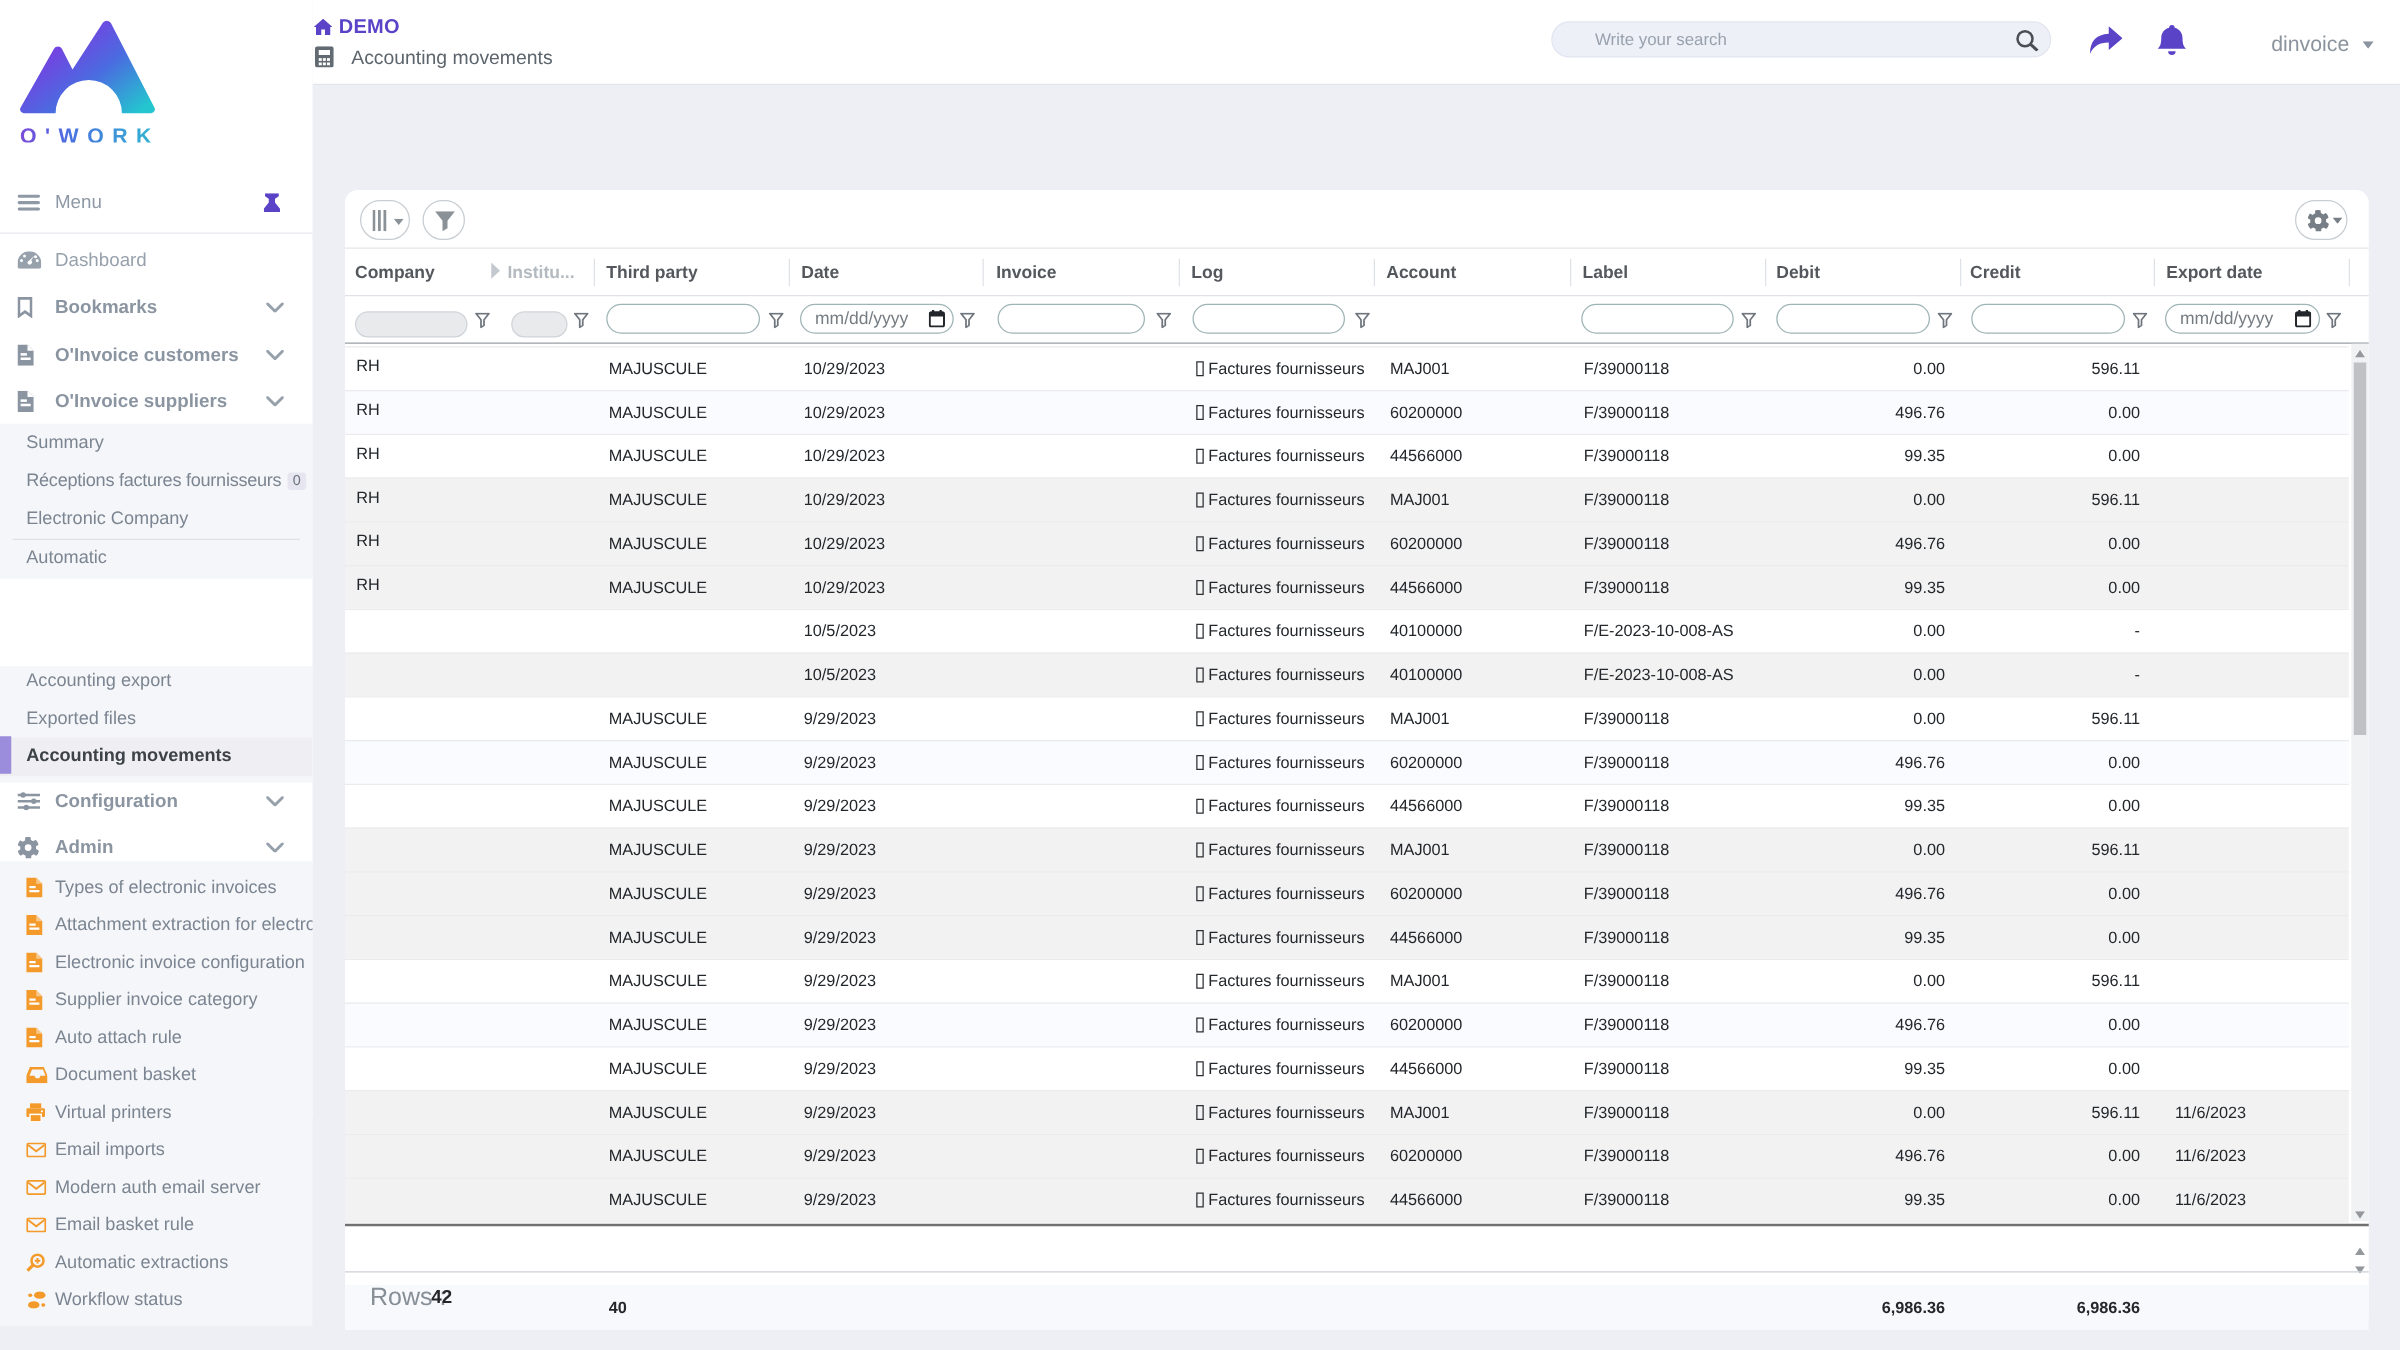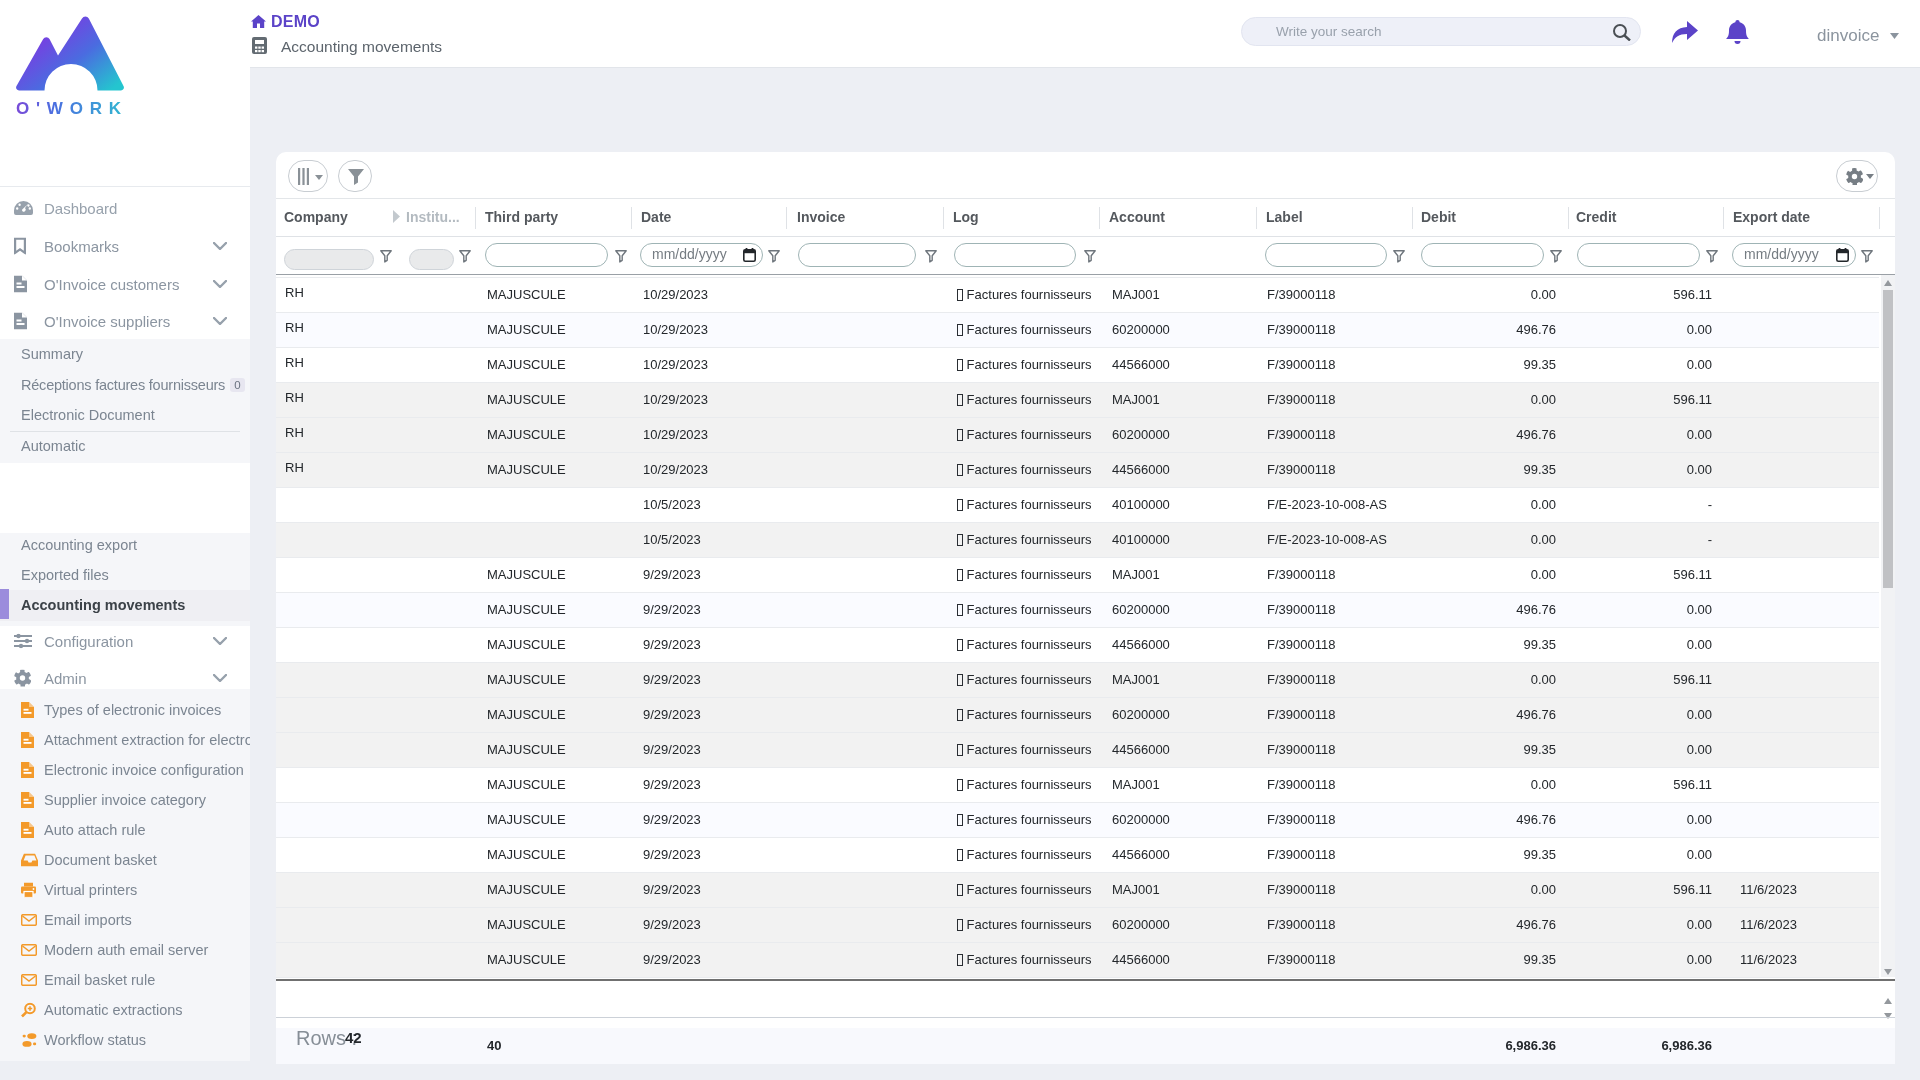--- a/index.html
+++ b/index.html
@@ -7,21 +7,21 @@
 body { font-family:"Liberation Sans", sans-serif; background:#edeff4; position:relative; }
 .abs { position:absolute; }
 
 #topbar { position:absolute; left:250px; top:0; width:1670px; height:68px; background:#fff; border-bottom:1px solid #e2e5ea; }
 
 #sidebar { position:absolute; left:0; top:0; width:250px; height:894px; background:#fff; z-index:5; }
 .sitem { position:absolute; left:0; width:250px; height:38px; color:#8b95a1; font-size:15px; }
 .sitem .ic { position:absolute; left:14px; top:50%; transform:translateY(-50%); width:20px; text-align:center; }
 .sitem .tx { position:absolute; left:44px; top:50%; transform:translateY(-50%); white-space:nowrap; }
 .sitem .ch { position:absolute; left:213px; top:50%; transform:translateY(-50%); }
-.bold { font-weight:normal;padding-left:22px; }
+.bold { font-weight:bold;padding-left:22px; }
 .submenu { position:absolute; left:0; width:250px; background:#f5f6f9; overflow:hidden; }
 .subitem { position:absolute; left:21px; color:#7b8591; font-size:14.5px; white-space:nowrap; transform:translateY(-50%); }
 
 #card { position:absolute; left:276px; top:152px; width:1619px; height:907px; background:#fff; border-radius:10px; }
 .circbtn { position:absolute; border:1px solid #c8cdd2; border-radius:17px; background:#fff; }
 .hline { position:absolute; left:0; width:1619px; height:1px; background:#e3e6e9; }
 .hcell { position:absolute; top:0; height:38px; line-height:38px; font-weight:bold; font-size:14px; color:#54585d; white-space:nowrap; }
 .hsep { position:absolute; top:55px; height:22px; width:1px; background:#dfe2e6; }
 .finput { position:absolute; top:91px; height:24px; border:1px solid #9fb4b5; border-radius:12px; background:#fff; }
 .fpill { position:absolute; top:97px; height:21px; border:1px solid #cfd4d9; border-radius:10.5px; background:#e9eaeb; }
@@ -98,20 +98,37 @@
             <stop offset="35%" stop-color="#4a70e0"></stop>
             <stop offset="70%" stop-color="#3e97d8"></stop>
             <stop offset="100%" stop-color="#2fbacf"></stop>
     </linearGradient>
         </defs>
     <path fill="url(#lg1)" d="M66 4.5 a4 4 0 0 1 6.8 0 L107.5 72 a3 3 0 0 1 -2.7 4.5 L81.5 76.5 a26.5 26.5 0 0 0 -53 0 L3.2 76.5 a3 3 0 0 1 -2.7 -4.5 L27.2 25 a3.6 3.6 0 0 1 6.3 0 L42 41.5 Z"></path>
     <text x="0" y="100" font-family="Liberation Sans, sans-serif" font-size="17" font-weight="bold" letter-spacing="6.8" fill="url(#lg2)">O'WORK</text>
   </svg>
     </div>
 
+  <div class="sitem" style="top:143px;height:38px;color:#8e99a5;font-size:15px">
+    <span class="ic">
+        <svg width="18" height="13" viewBox="0 0 18 13" style="" xmlns="http://www.w3.org/2000/svg">
+          <g fill="#8e99a5">
+            <rect width="18" height="2.6" rx="1.3"></rect>
+            <rect y="5.2" width="18" height="2.6" rx="1.3"></rect>
+            <rect y="10.4" width="18" height="2.6" rx="1.3"></rect>
+          </g>
+        </svg>
+      </span>
+    <span class="tx">Menu</span>
+    <span style="position:absolute;left:211px;top:50%;transform:translateY(-50%)">
+        <svg width="13" height="15" viewBox="0 0 13 15" style="" xmlns="http://www.w3.org/2000/svg">
+          <path d="M1 0 h11 v2.5 l-3 2 v3 l4 5 v2.5 h-13 v-2.5 l4-5 v-3 l-3-2 Z" fill="#5b43c8"></path>
+        </svg>
+      </span>
+  </div>
   <div class="abs" style="left:0;top:186px;width:250px;height:1px;background:#e7eaee"></div>
 
   <div class="sitem" style="top:189px;color:#97a1ac">
     <span class="ic">
         <svg width="19" height="14" viewBox="0 0 19 14" style="" xmlns="http://www.w3.org/2000/svg">
           <path d="M9.5 0 A9.5 9.5 0 0 0 0 9.5 L0 12 a2 2 0 0 0 2 2 L17 14 a2 2 0 0 0 2-2 L19 9.5 A9.5 9.5 0 0 0 9.5 0 Z M3.2 8.7 a1.2 1.2 0 1 1 0-2.4 a1.2 1.2 0 0 1 0 2.4 Z M5.6 5 a1.2 1.2 0 1 1 0-2.4 a1.2 1.2 0 0 1 0 2.4 Z M10.8 10.2 a1.6 1.6 0 0 1-2.6-1.8 L13.5 3.6 L10.9 7.3 a1.6 1.6 0 0 1-.1 2.9 Z M13.4 5 a1.2 1.2 0 1 1 2.1-1.2 A1.2 1.2 0 0 1 13.4 5 Z M15.8 8.7 a1.2 1.2 0 1 1 0-2.4 a1.2 1.2 0 0 1 0 2.4 Z" fill="#97a1ac"></path>
         </svg>
       </span>
     <span class="tx">Dashboard</span>
   </div>
@@ -159,21 +176,21 @@
         <svg width="14" height="8" viewBox="0 0 14 8" style="" xmlns="http://www.w3.org/2000/svg">
           <polyline points="1,1 7,7 13,1" fill="none" stroke="#97a1ac" stroke-width="2.4" stroke-linecap="round" stroke-linejoin="round"></polyline>
         </svg>
       </span>
   </div>
 
   <div class="submenu" style="top:339px;height:124px">
     <div class="subitem" style="top:15px">Summary</div>
     <div class="subitem" style="top:46px;max-width:207px;overflow:hidden;letter-spacing:-0.22px">Réceptions factures fournisseurs</div>
     <div class="abs" style="left:230px;top:39px;width:15px;height:14px;background:#e7e6f0;border-radius:3px;font-size:11.5px;color:#6a7280;text-align:center;line-height:14px">0</div>
-    <div class="subitem" style="top:76px">Electronic Document</div>
+    <div class="subitem" style="top:76px">Electronic Company</div>
     <div class="abs" style="left:10px;top:92px;width:230px;height:1px;background:#dfe2e6"></div>
     <div class="subitem" style="top:107px">Automatic</div>
   </div>
 
 
   <div class="submenu" style="top:533px;height:93px">
     <div class="subitem" style="top:12px">Accounting export</div>
     <div class="subitem" style="top:42px">Exported files</div>
     <div class="abs" style="left:0;top:57px;width:250px;height:31px;background:#efeff3"></div>
     <div class="abs" style="left:0;top:56px;width:9px;height:30px;background:#9b8cdc"></div>

